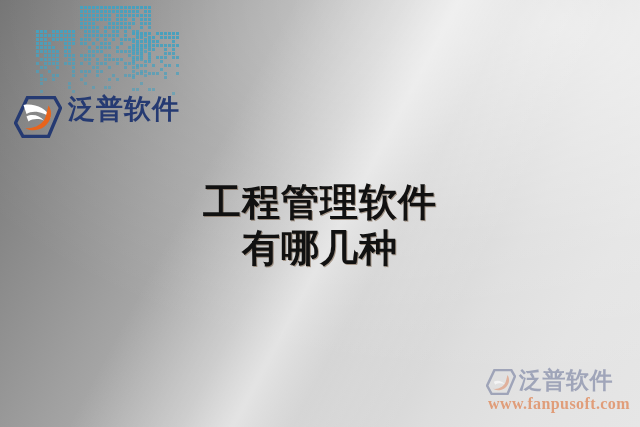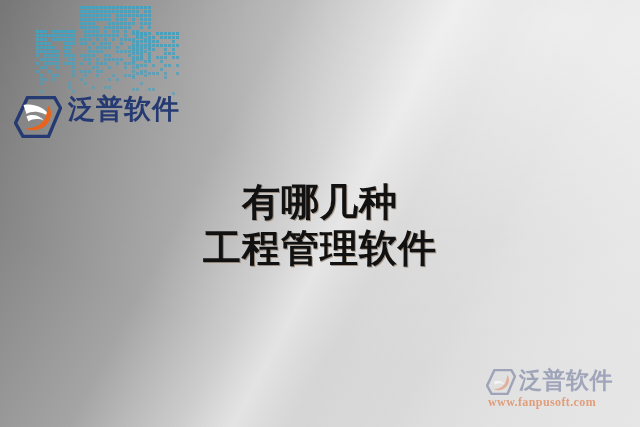--- a/index.html
+++ b/index.html
@@ -139,21 +139,21 @@
     color: #8d94ae;
     letter-spacing: 0.5px;
     line-height: 27px;
     white-space: nowrap;
   }
   #wm-url {
     position: absolute;
     left: 6px;
     top: 28px;
     font-family: "Liberation Serif", "DejaVu Serif", serif;
-    font-size: 12px;
+    font-size: 16px;
     font-weight: 700;
     color: #e08a5c;
     letter-spacing: 0.4px;
     white-space: nowrap;
   }
 </style>
 </head>
 <body>
 
 <div id="slide">
@@ -571,22 +571,22 @@
         <path d="M9.5 9 C20 7, 33 12, 36.5 22 C30 16, 19 13.5, 12.5 18 Z" fill="#ffffff"></path>
         <path d="M34.5 9.5 C39 16, 37.5 25, 30.5 30.5 C24.5 35, 16 35.5, 11.5 32
                  C20 33, 29 28.5, 31.5 21 C33 16.5, 33.5 12.5, 34.5 9.5 Z" fill="#e8641c"></path>
         <path d="M12.5 20.5 C18 17.5, 26 19.5, 30 24.5 C25 22.5, 18.5 22.5, 14.5 25.5 Z" fill="#ffffff"></path>
       </svg>
     </div>
     <div id="brand-cn">泛普软件</div>
   </div>
 
   <div id="headline">
+    <span class="ln">工程管理软件</span>
     <span class="ln">有哪几种</span>
-    <span class="ln">工程管理软件</span>
   </div>
 
   <div id="watermark">
     <div id="wm-mark">
       <svg viewBox="0 0 48 42" width="30" height="26" aria-hidden="true">
         <path d="M13.5 1.5 L40.5 1.5 L46.5 12 L34.5 40.5 L9 40.5 L1.5 27 Z" fill="none" stroke="#8d94ae" stroke-width="4" stroke-linejoin="miter"></path>
         <path d="M34.5 9.5 C39 16, 37.5 25, 30.5 30.5 C24.5 35, 16 35.5, 11.5 32
                  C20 33, 29 28.5, 31.5 21 C33 16.5, 33.5 12.5, 34.5 9.5 Z" fill="#e0a489"></path>
         <path d="M12.5 20.5 C18 17.5, 26 19.5, 30 24.5 C25 22.5, 18.5 22.5, 14.5 25.5 Z" fill="#ffffff" opacity="0.85"></path>
       </svg>

